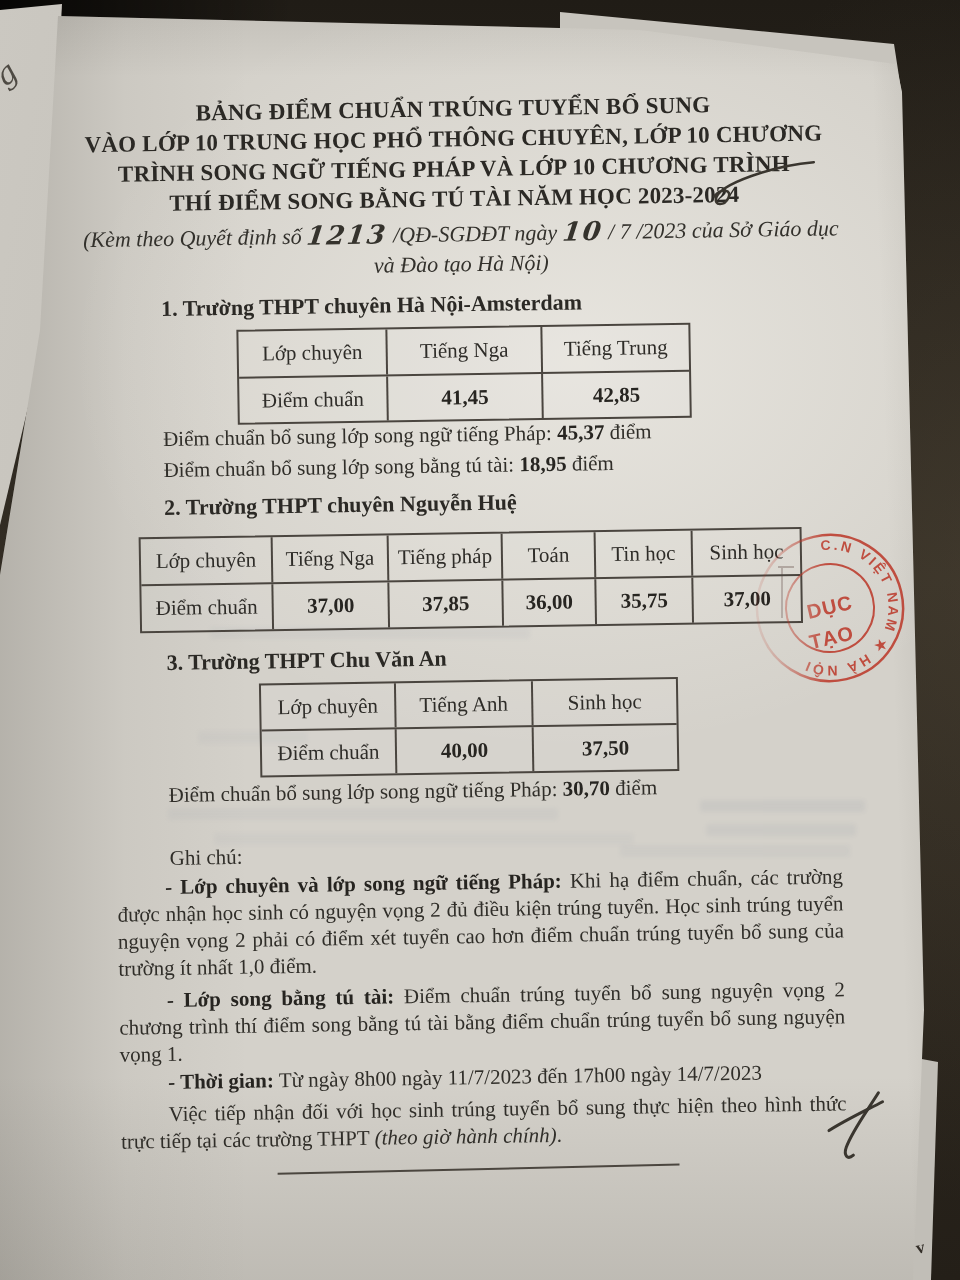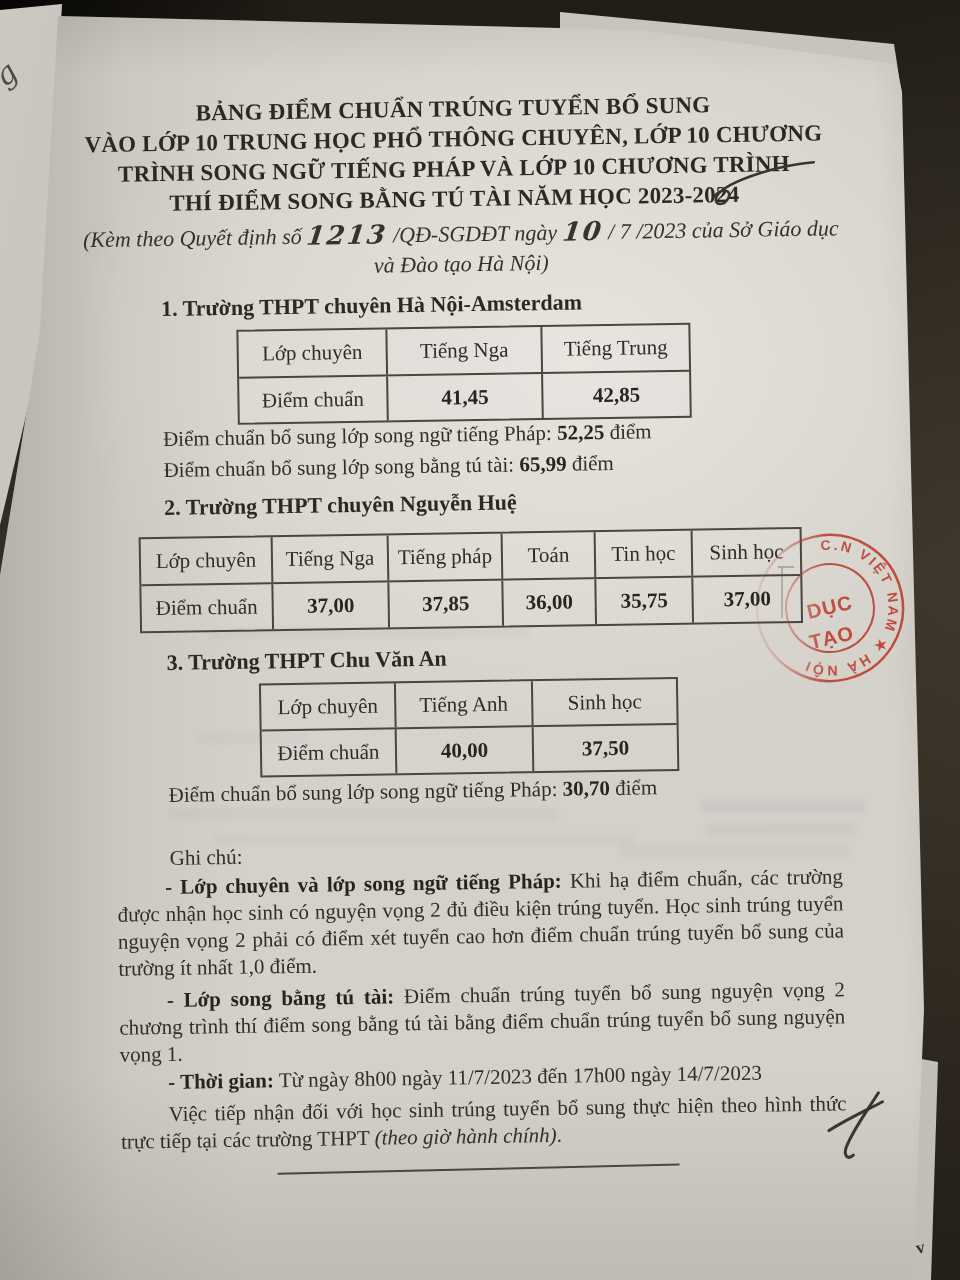--- a/index.html
+++ b/index.html
@@ -170,26 +170,26 @@
           <div class="td" style="flex:1;height:45px">Tiếng Trung</div>
         </div>
         <div class="tr">
           <div class="td" style="width:147px;height:44px">Điểm chuẩn</div>
           <div class="td val" style="width:155px;height:44px">41,45</div>
           <div class="td val" style="flex:1;height:44px">42,85</div>
         </div>
       </div>
       <div class="abs noteline" style="left:165px;top:422px">
         <span>Điểm chuẩn bổ sung lớp song ngữ tiếng Pháp:</span>
-        <b>52,25</b>
+        <b>45,37</b>
         <span>điểm</span>
       </div>
       <div class="abs noteline" style="left:165px;top:453px">
         <span>Điểm chuẩn bổ sung lớp song bằng tú tài:</span>
-        <b>65,99</b>
+        <b>18,95</b>
         <span>điểm</span>
       </div>
 
       <div class="abs heading" style="left:165px;top:490px">2. Trường THPT chuyên Nguyễn Huệ</div>
       <div class="abs tbl" style="left:139px;top:532px;width:659px">
         <div class="tr">
           <div class="td" style="width:130px;height:45px">Lớp chuyên</div>
           <div class="td" style="width:116px;height:45px">Tiếng Nga</div>
           <div class="td" style="width:114px;height:45px">Tiếng pháp</div>
           <div class="td" style="width:93px;height:45px">Toán</div>

